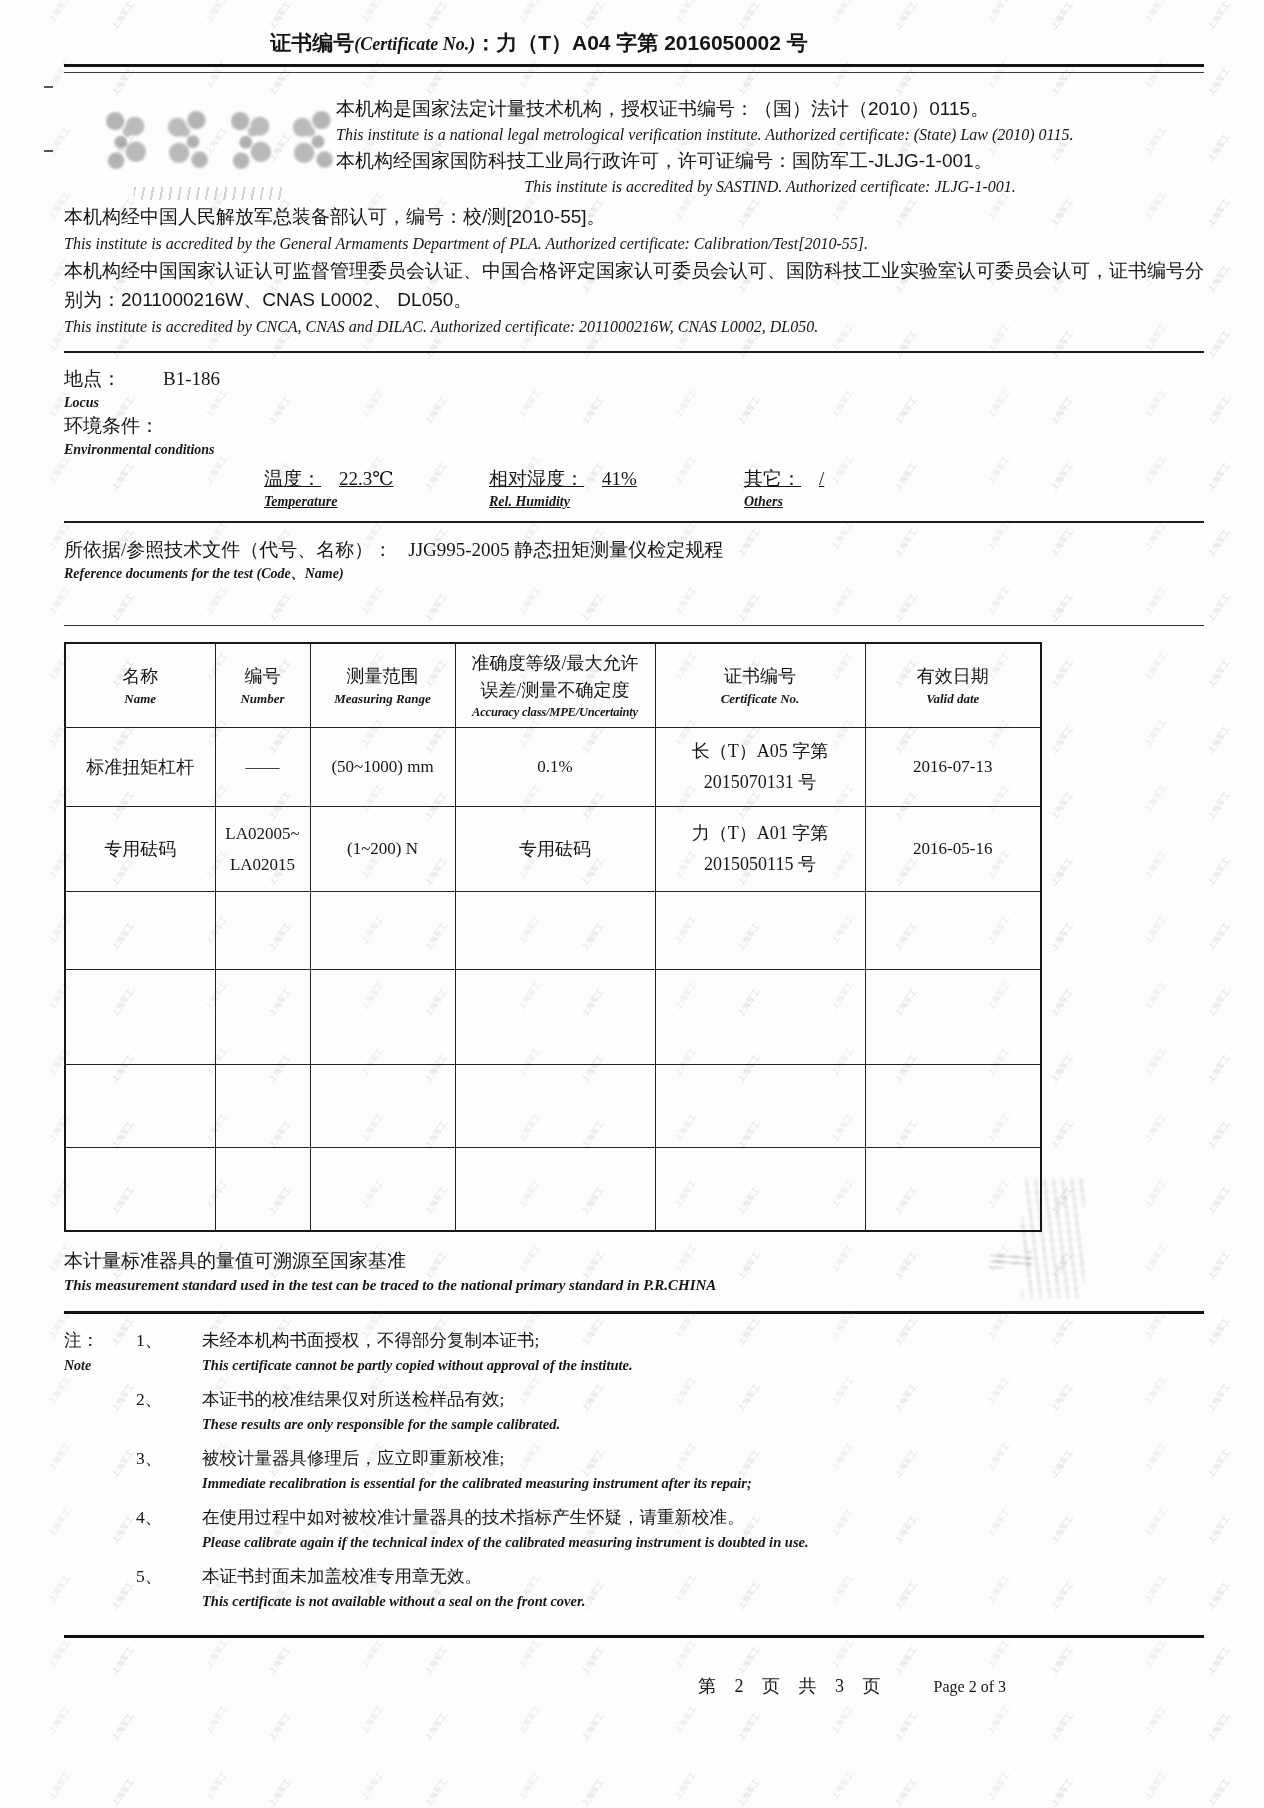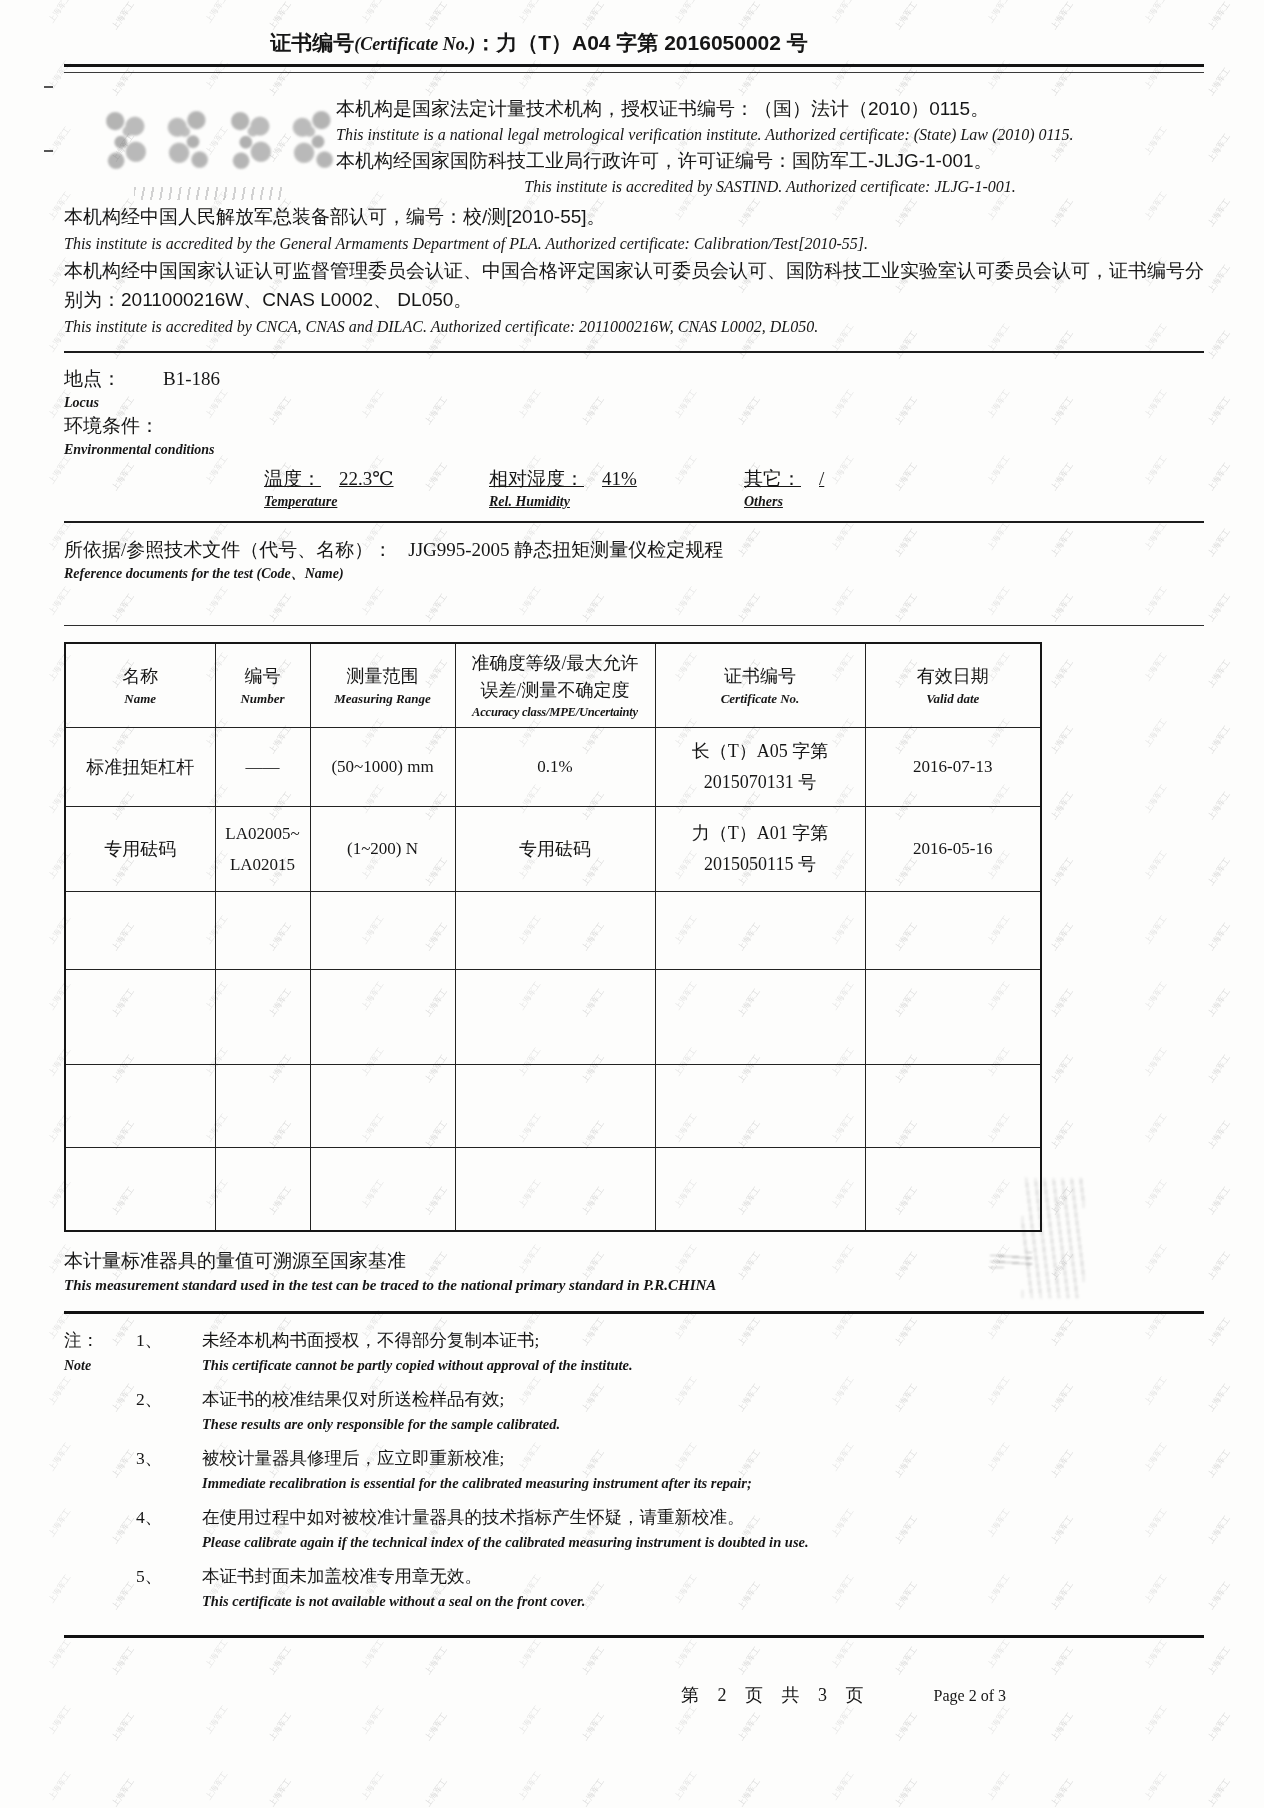--- a/index.html
+++ b/index.html
@@ -103,22 +103,22 @@
   .notes{margin-top:12px;font-size:17.5px;}
   .note-item{display:flex;}
   .nlab{width:72px;}
   .nnum{width:66px;line-height:28px;}
   .nbody{flex:1;}
   .note-zh{line-height:28px;}
   .note-en{font-size:14.5px;line-height:21px;font-weight:bold;font-style:italic;margin:1px 0 9px;}
   .nlab .sub-en{margin-top:2px;}
 
   
-  .footer{margin-top:45px;display:flex;justify-content:flex-end;align-items:baseline;
-          gap:63px;padding-right:198px;}
+  .footer{margin-top:36px;display:flex;justify-content:flex-end;align-items:baseline;
+          gap:46px;padding-right:198px;}
   .footer .f-zh{font-size:18px;letter-spacing:7px;}
   .footer .f-en{font-size:16px;}
 </style>
 </head>
 <body>
 
 <div class="page">
   <div class="watermark">
       <span>上海军工</span>
       <span>上海军工</span>

